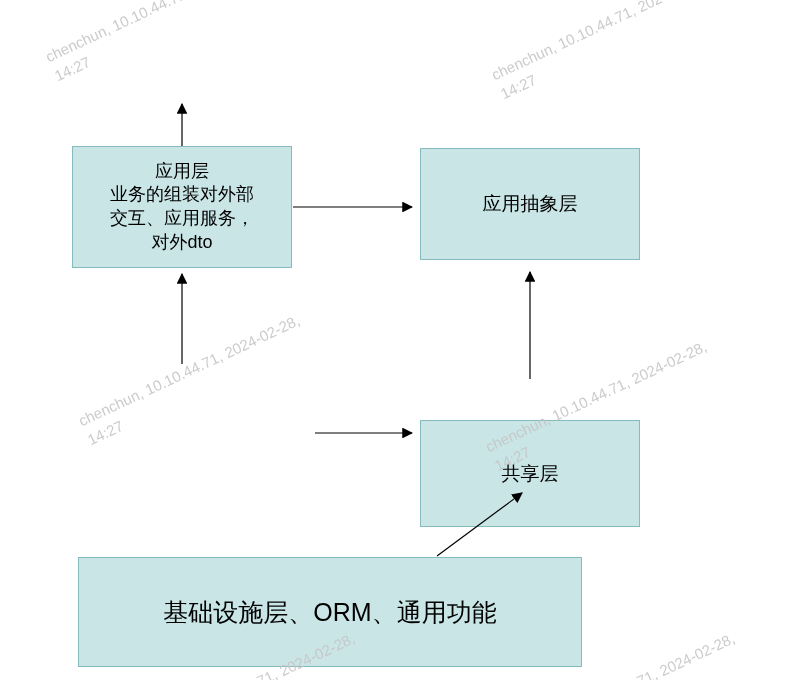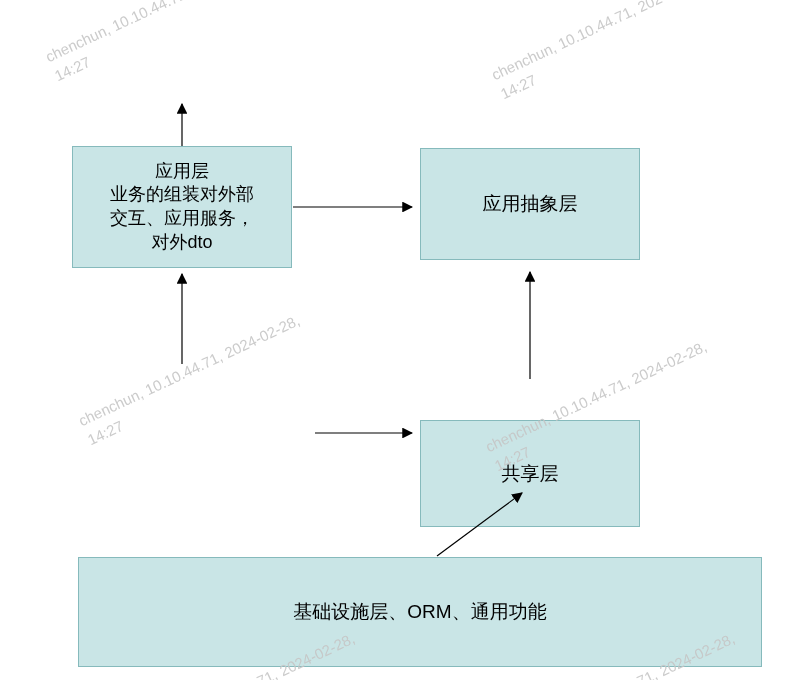--- a/index.html
+++ b/index.html
@@ -29,21 +29,21 @@
   .box .label {
     white-space:pre-line;
     line-height:1.32;
     padding:2px 6px;
   }
   #box-host         { left:10px;  top:7px;   width:345px; height:91px;  font-size:20px; }
   #box-app          { left:72px;  top:146px; width:220px; height:122px; font-size:18px; }
   #box-app-abstract { left:420px; top:148px; width:220px; height:112px; font-size:19px; }
   #box-domain       { left:47px;  top:365px; width:267px; height:129px; font-size:17px; }
   #box-shared       { left:420px; top:380px; width:220px; height:107px; font-size:19px;margin-top:40px; }
-  #box-infra        { left:78px;  top:557px; width:684px; height:110px; font-size:19px; }
+  #box-infra        { left:78px;  top:557px; width:504px; height:110px; font-size:25px; }
 
   #arrows {
     position:absolute;
     left:0; top:0;
     z-index:2;
     pointer-events:none;
   }
   #arrows line {
     stroke:var(--arrow-color,#000000);
     stroke-width:1.2;

